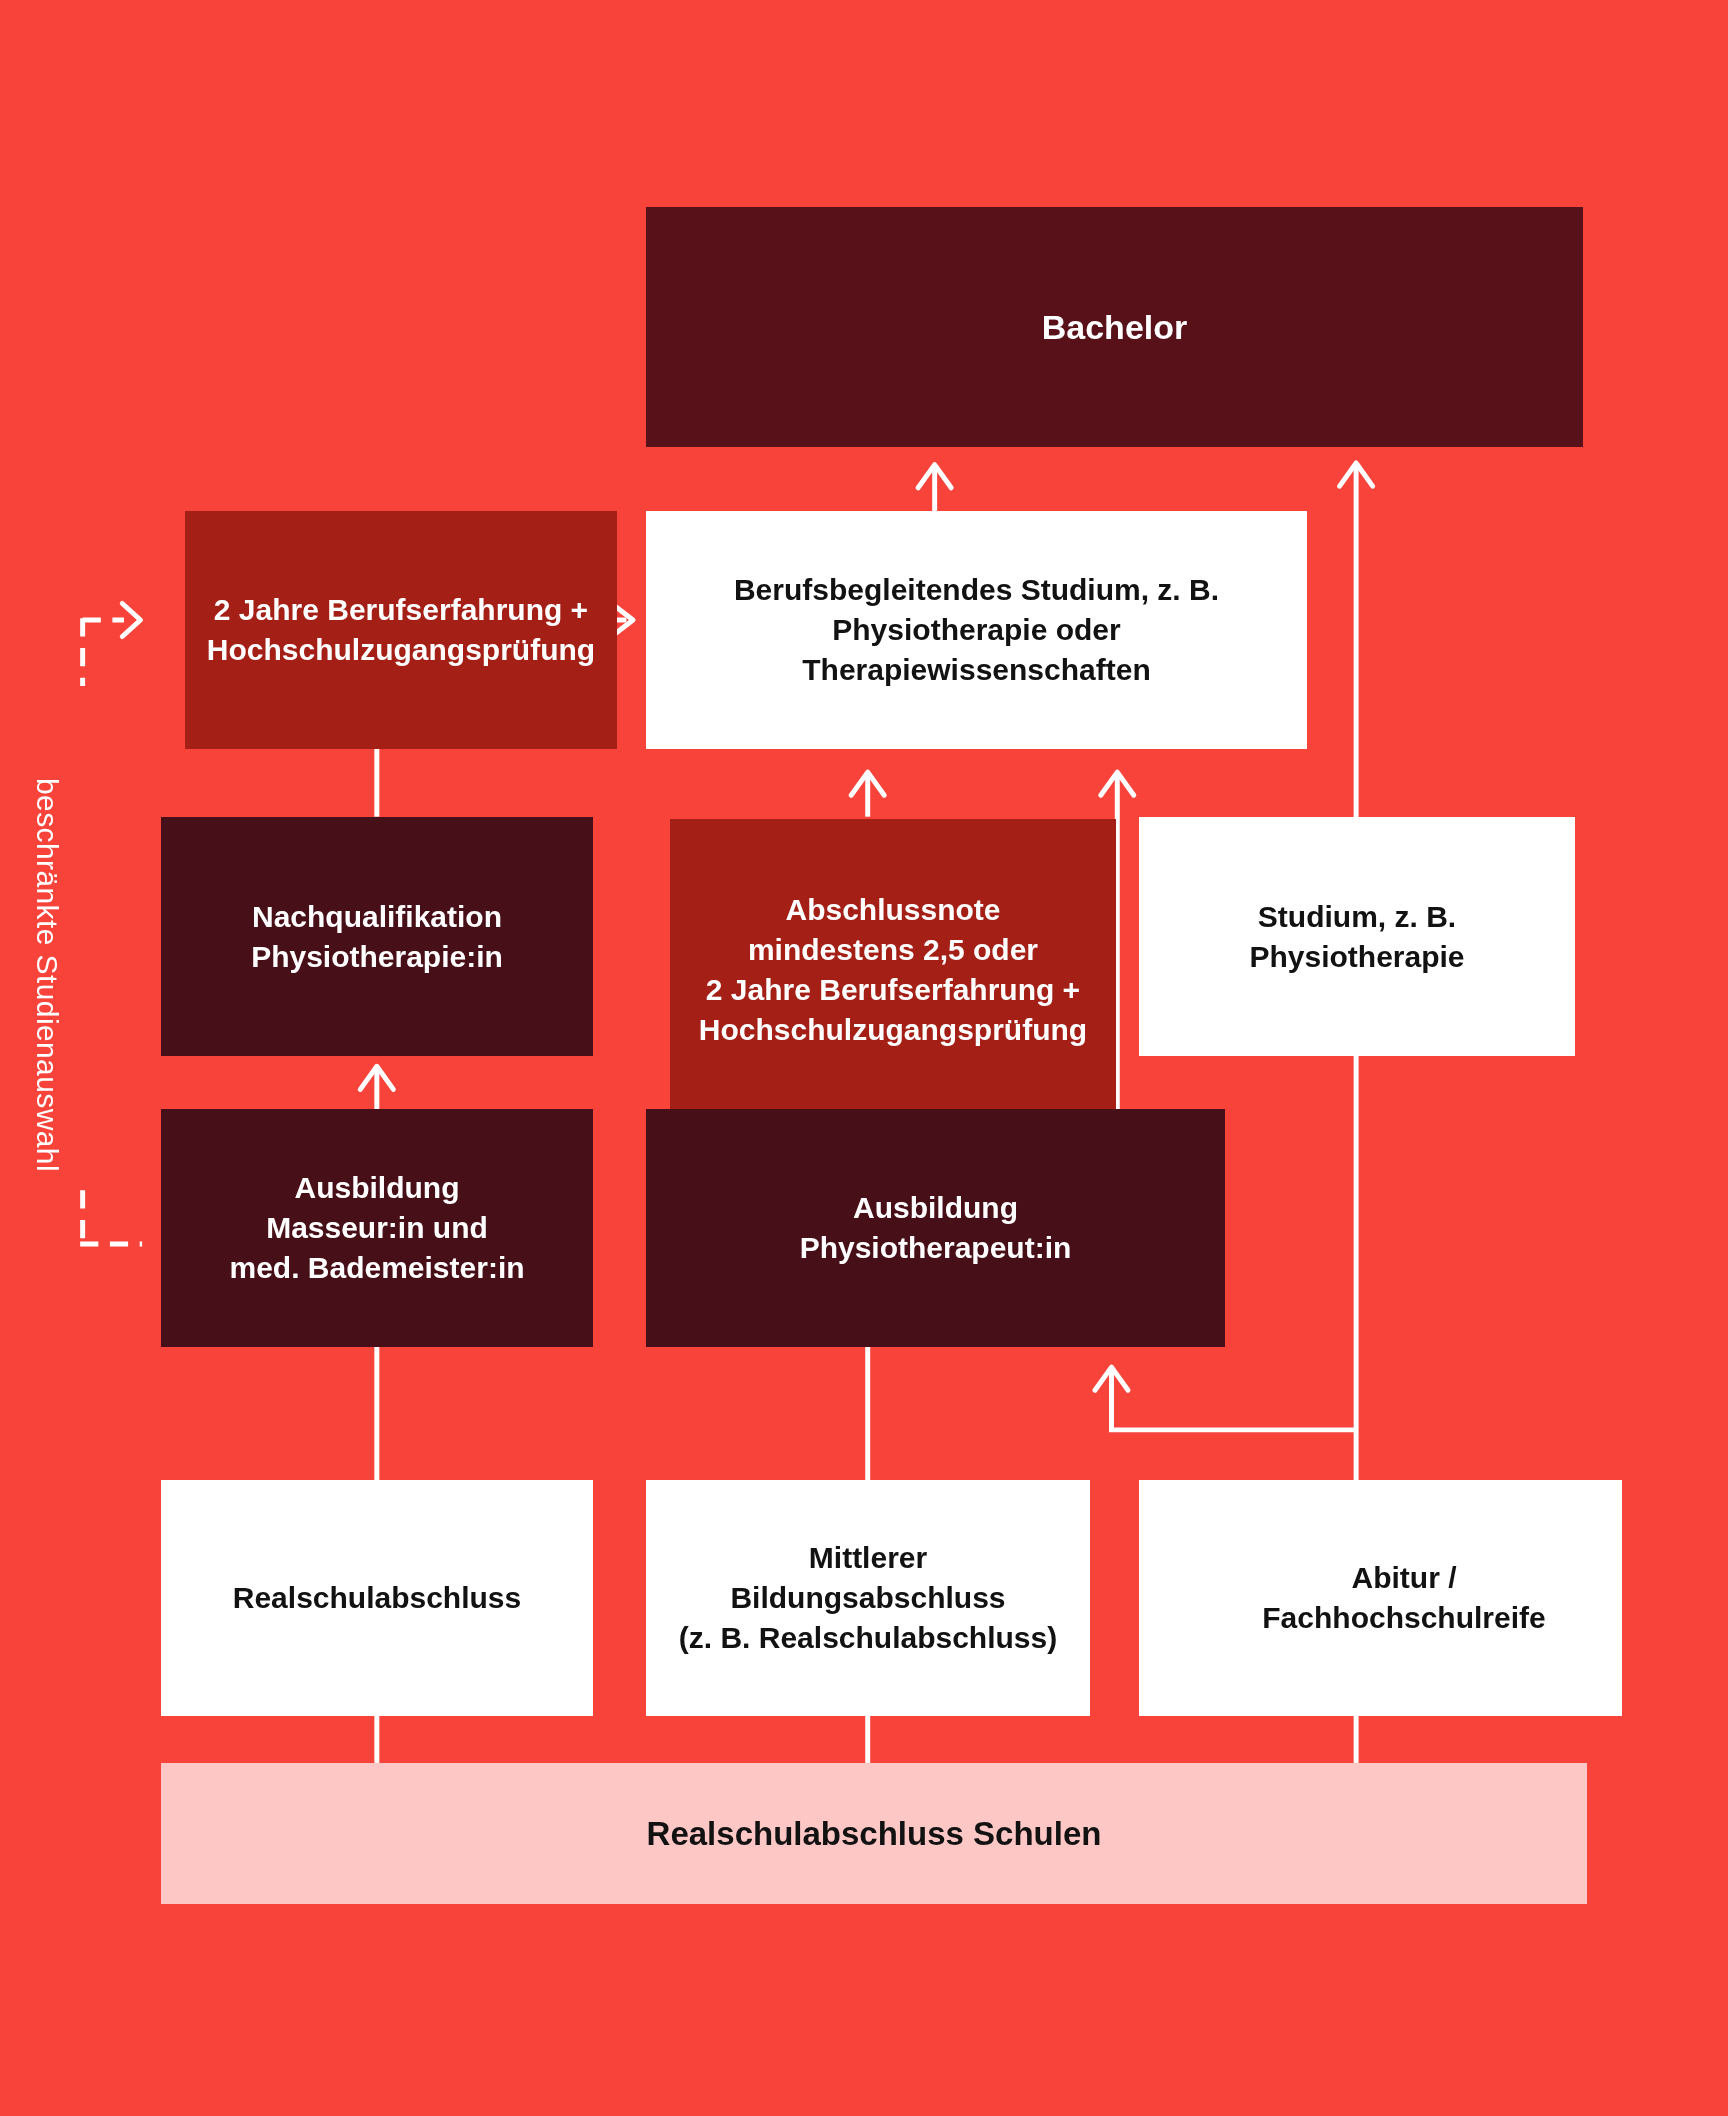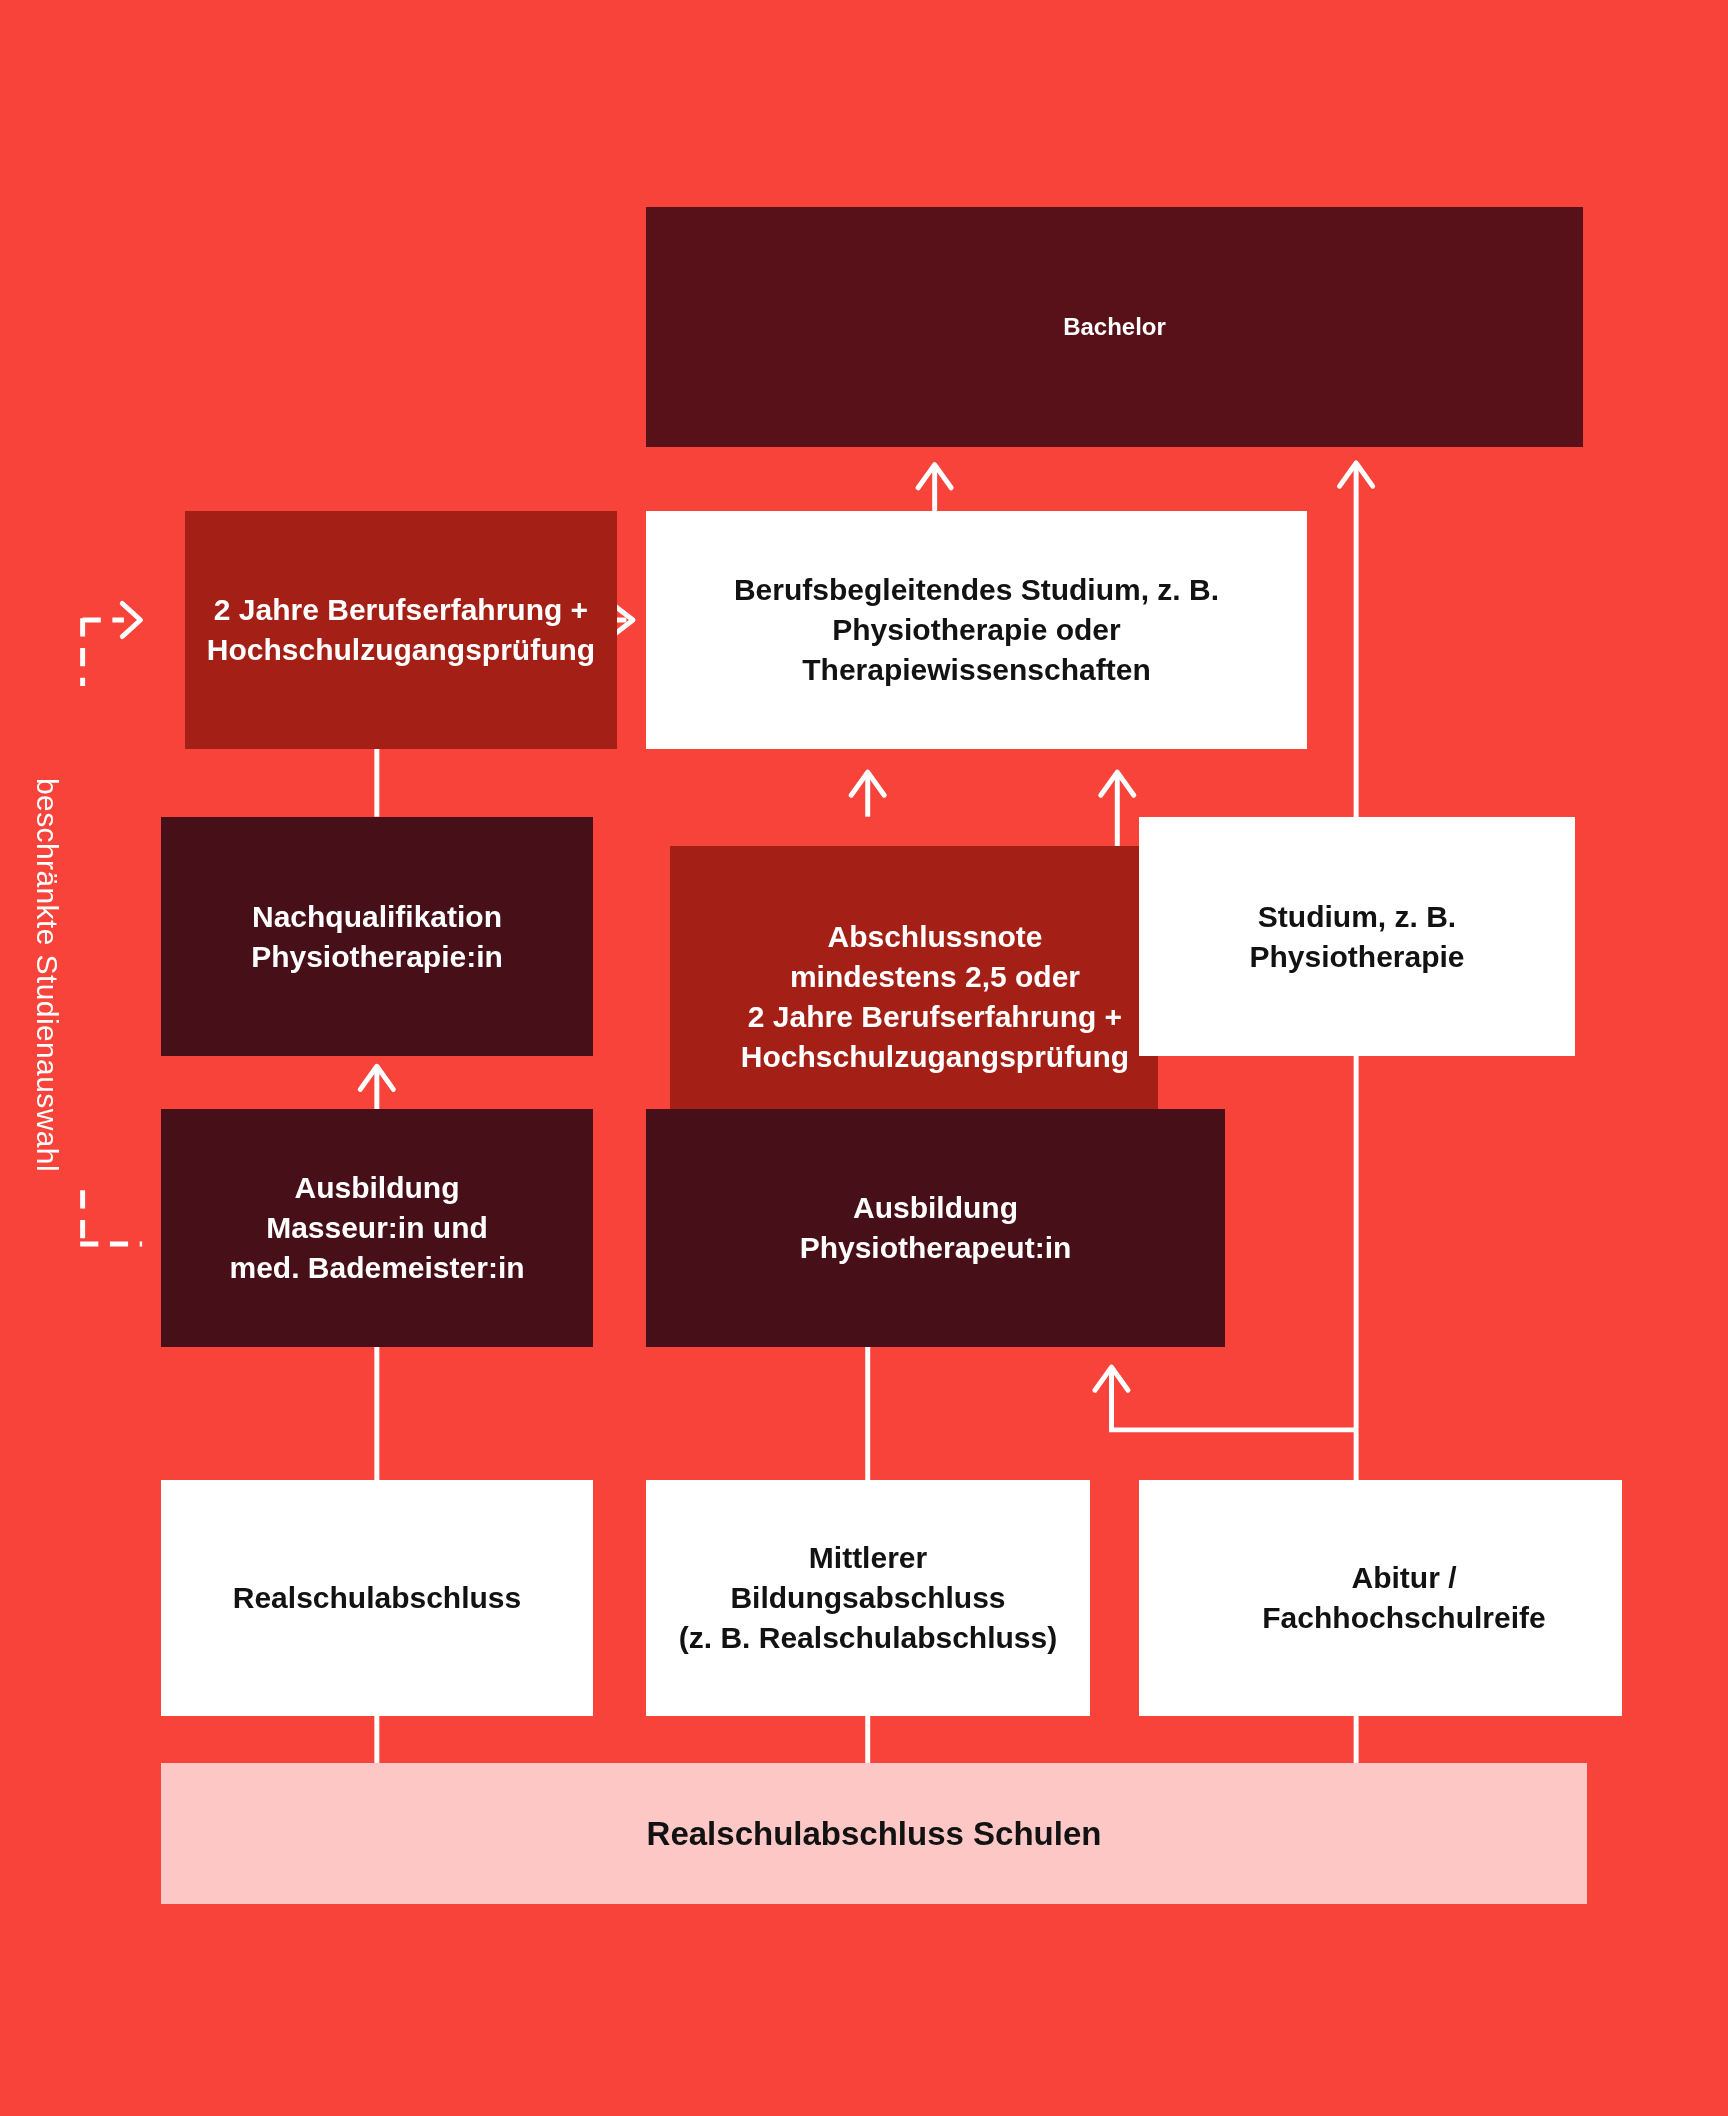--- a/index.html
+++ b/index.html
@@ -28,25 +28,25 @@
     text-align:center;
     font-weight:700;font-size:30px;line-height:40px;
     white-space:pre-line;
   }
   .node.maroon{background:var(--c-box_maroon);color:var(--c-text_light);}
   .node.maroon-light{background:var(--c-box_maroon_light);color:var(--c-text_light);}
   .node.darkred{background:var(--c-box_dark_red);color:var(--c-text_light);margin-left:24px;}
   .node.white{background:var(--c-box_white);color:var(--c-text_dark);}
   .node.pink{background:var(--c-box_pink);color:var(--c-text_dark);font-size:33px;}
 
-  .n-bachelor{left:646px;top:207px;width:937px;height:240px;font-size:24px;}
+  .n-bachelor{left:646px;top:207px;width:937px;height:240px;font-size:34px;}
   .n-berufserfahrung{left:161px;top:511px;width:432px;height:238px;}
   .n-berufsbegleitend{left:646px;top:511px;width:661px;height:238px;}
   .n-nachqualifikation{left:161px;top:817px;width:432px;height:239px;}
-  .n-abschlussnote{left:646px;top:846px;width:446px;height:301px;padding-left:42px;}
+  .n-abschlussnote{left:646px;top:819px;width:446px;height:301px;}
   .n-studium{left:1139px;top:817px;width:436px;height:239px;}
   .n-masseur{left:161px;top:1109px;width:432px;height:238px;}
   .n-ausbildung-physio{left:646px;top:1109px;width:579px;height:238px;}
   .n-hauptschule{left:161px;top:1480px;width:432px;height:236px;}
   .n-mittlerer{left:646px;top:1480px;width:444px;height:236px;}
   .n-abitur{left:1139px;top:1480px;width:436px;height:236px;padding-left:47px;}
   .n-schulen{left:161px;top:1763px;width:1426px;height:141px;}
 
   .side-label{
     position:absolute;z-index:2;

